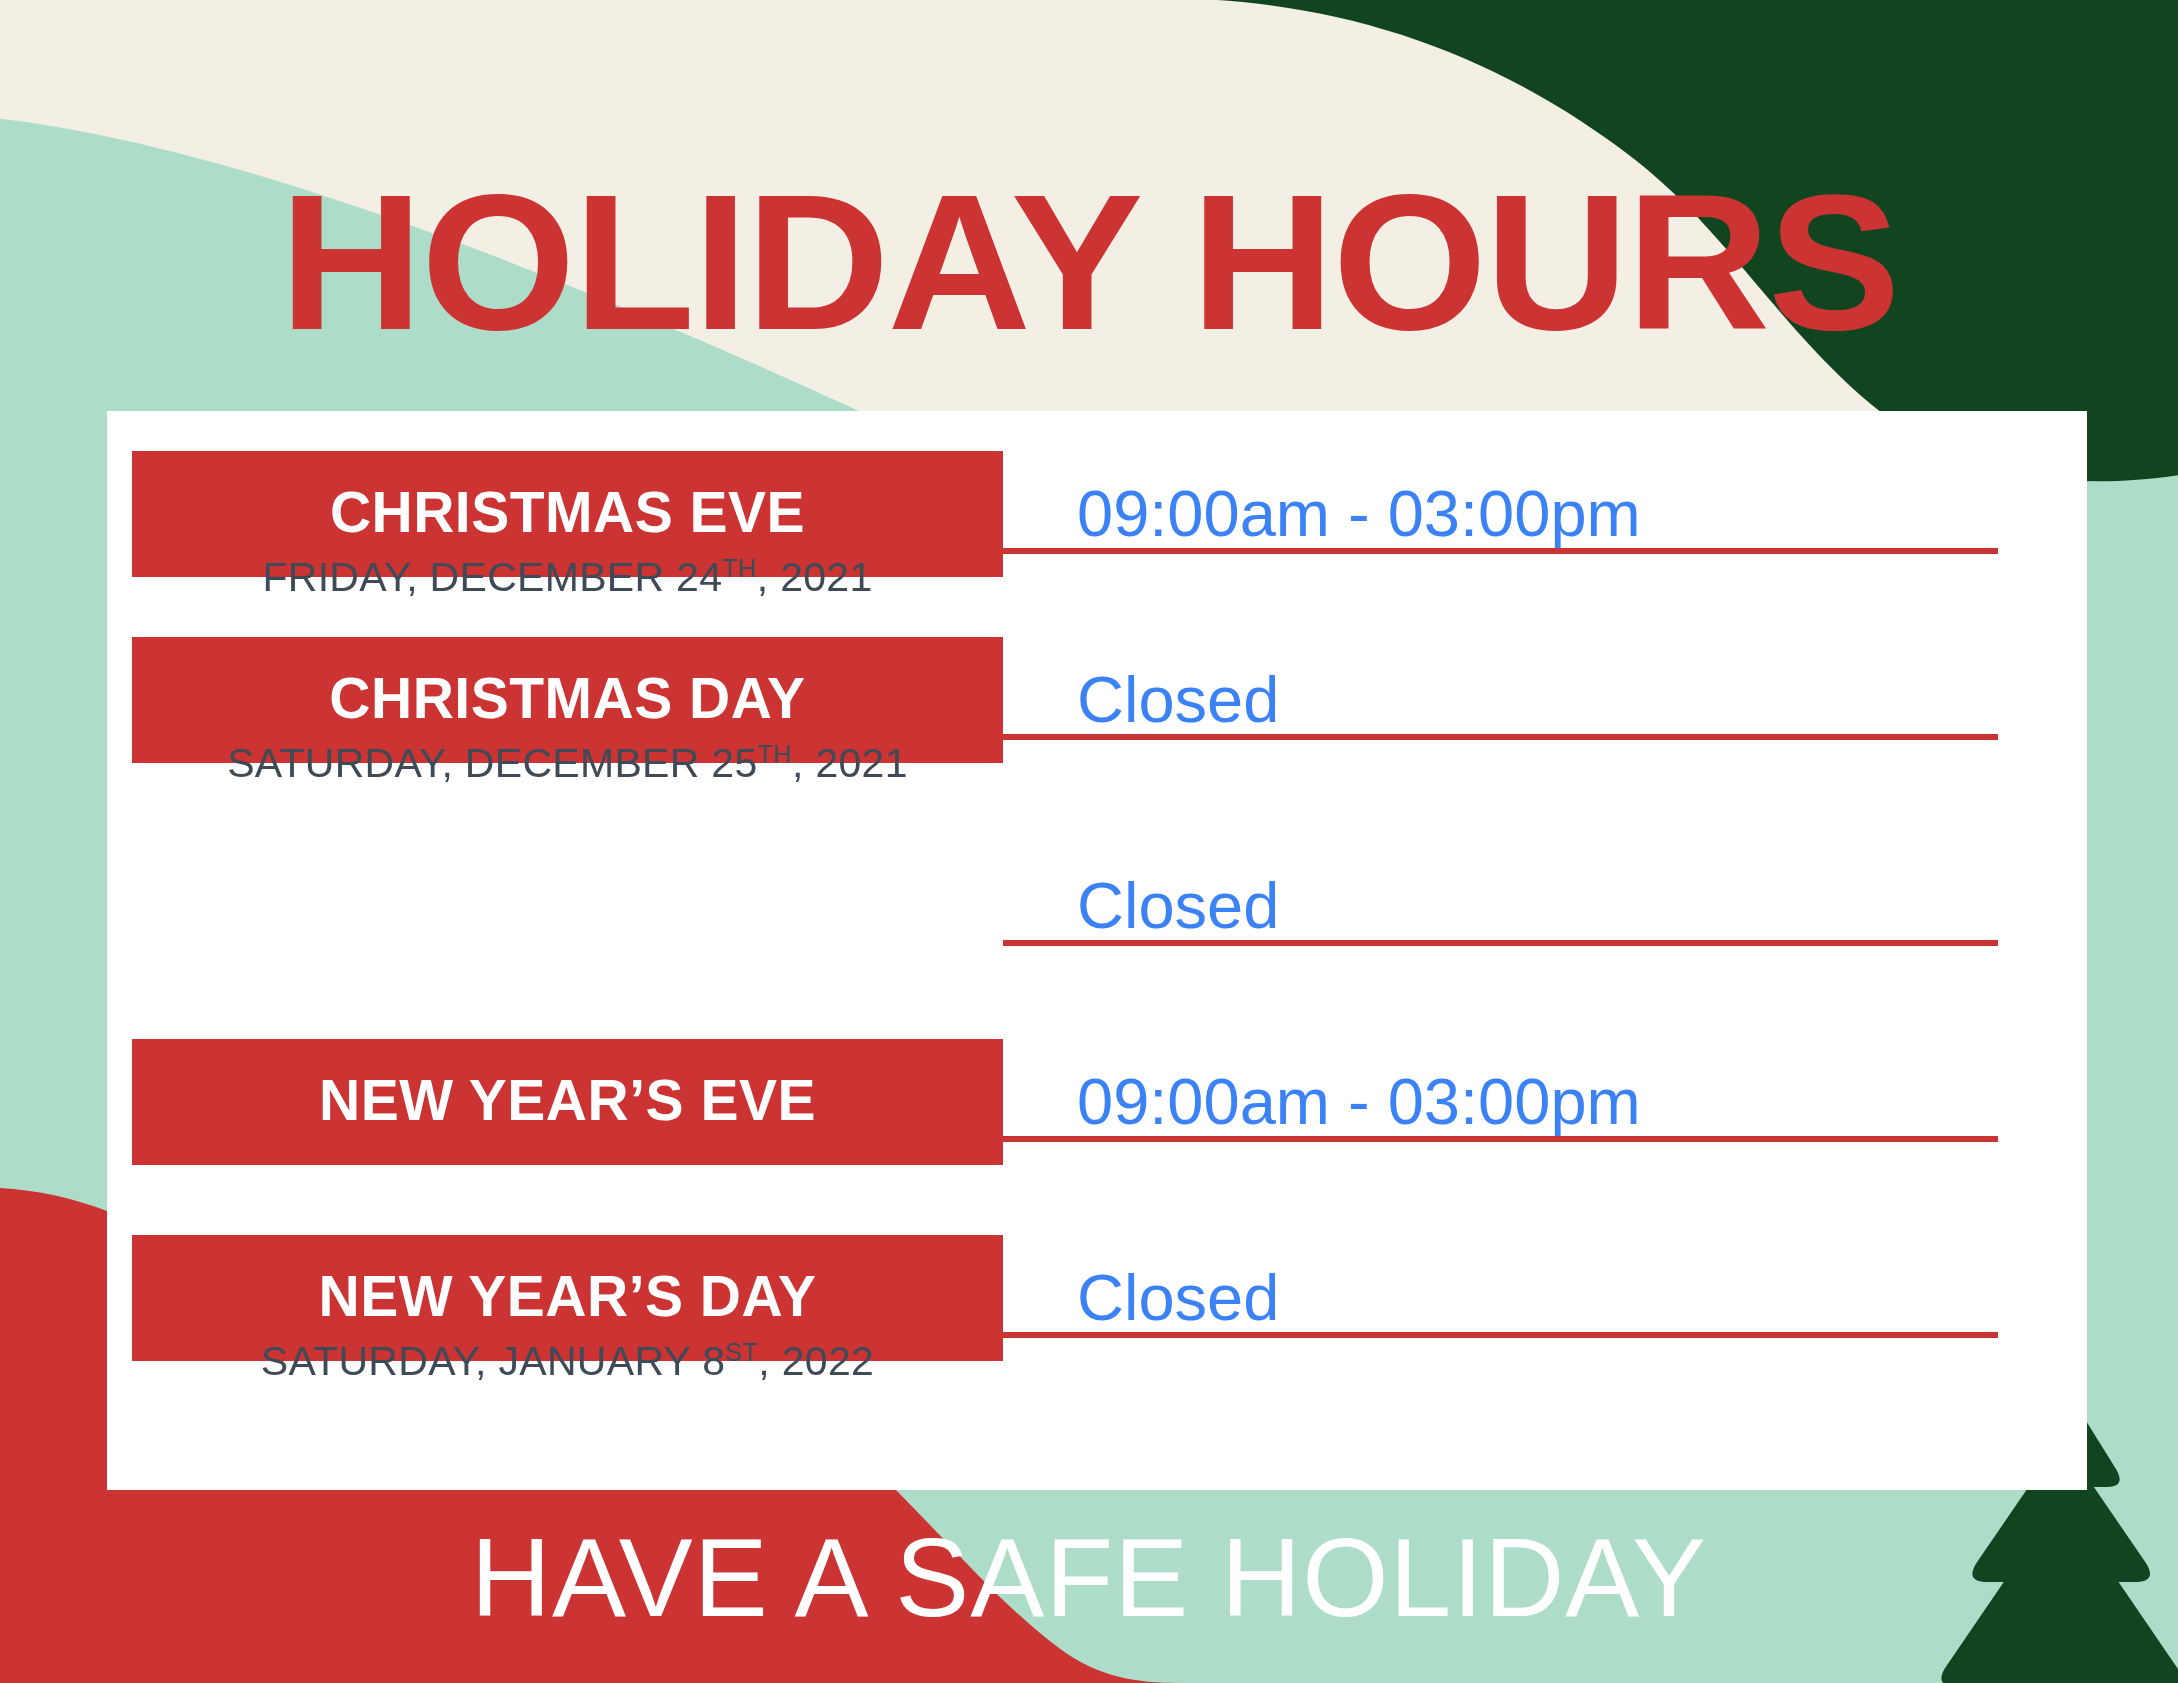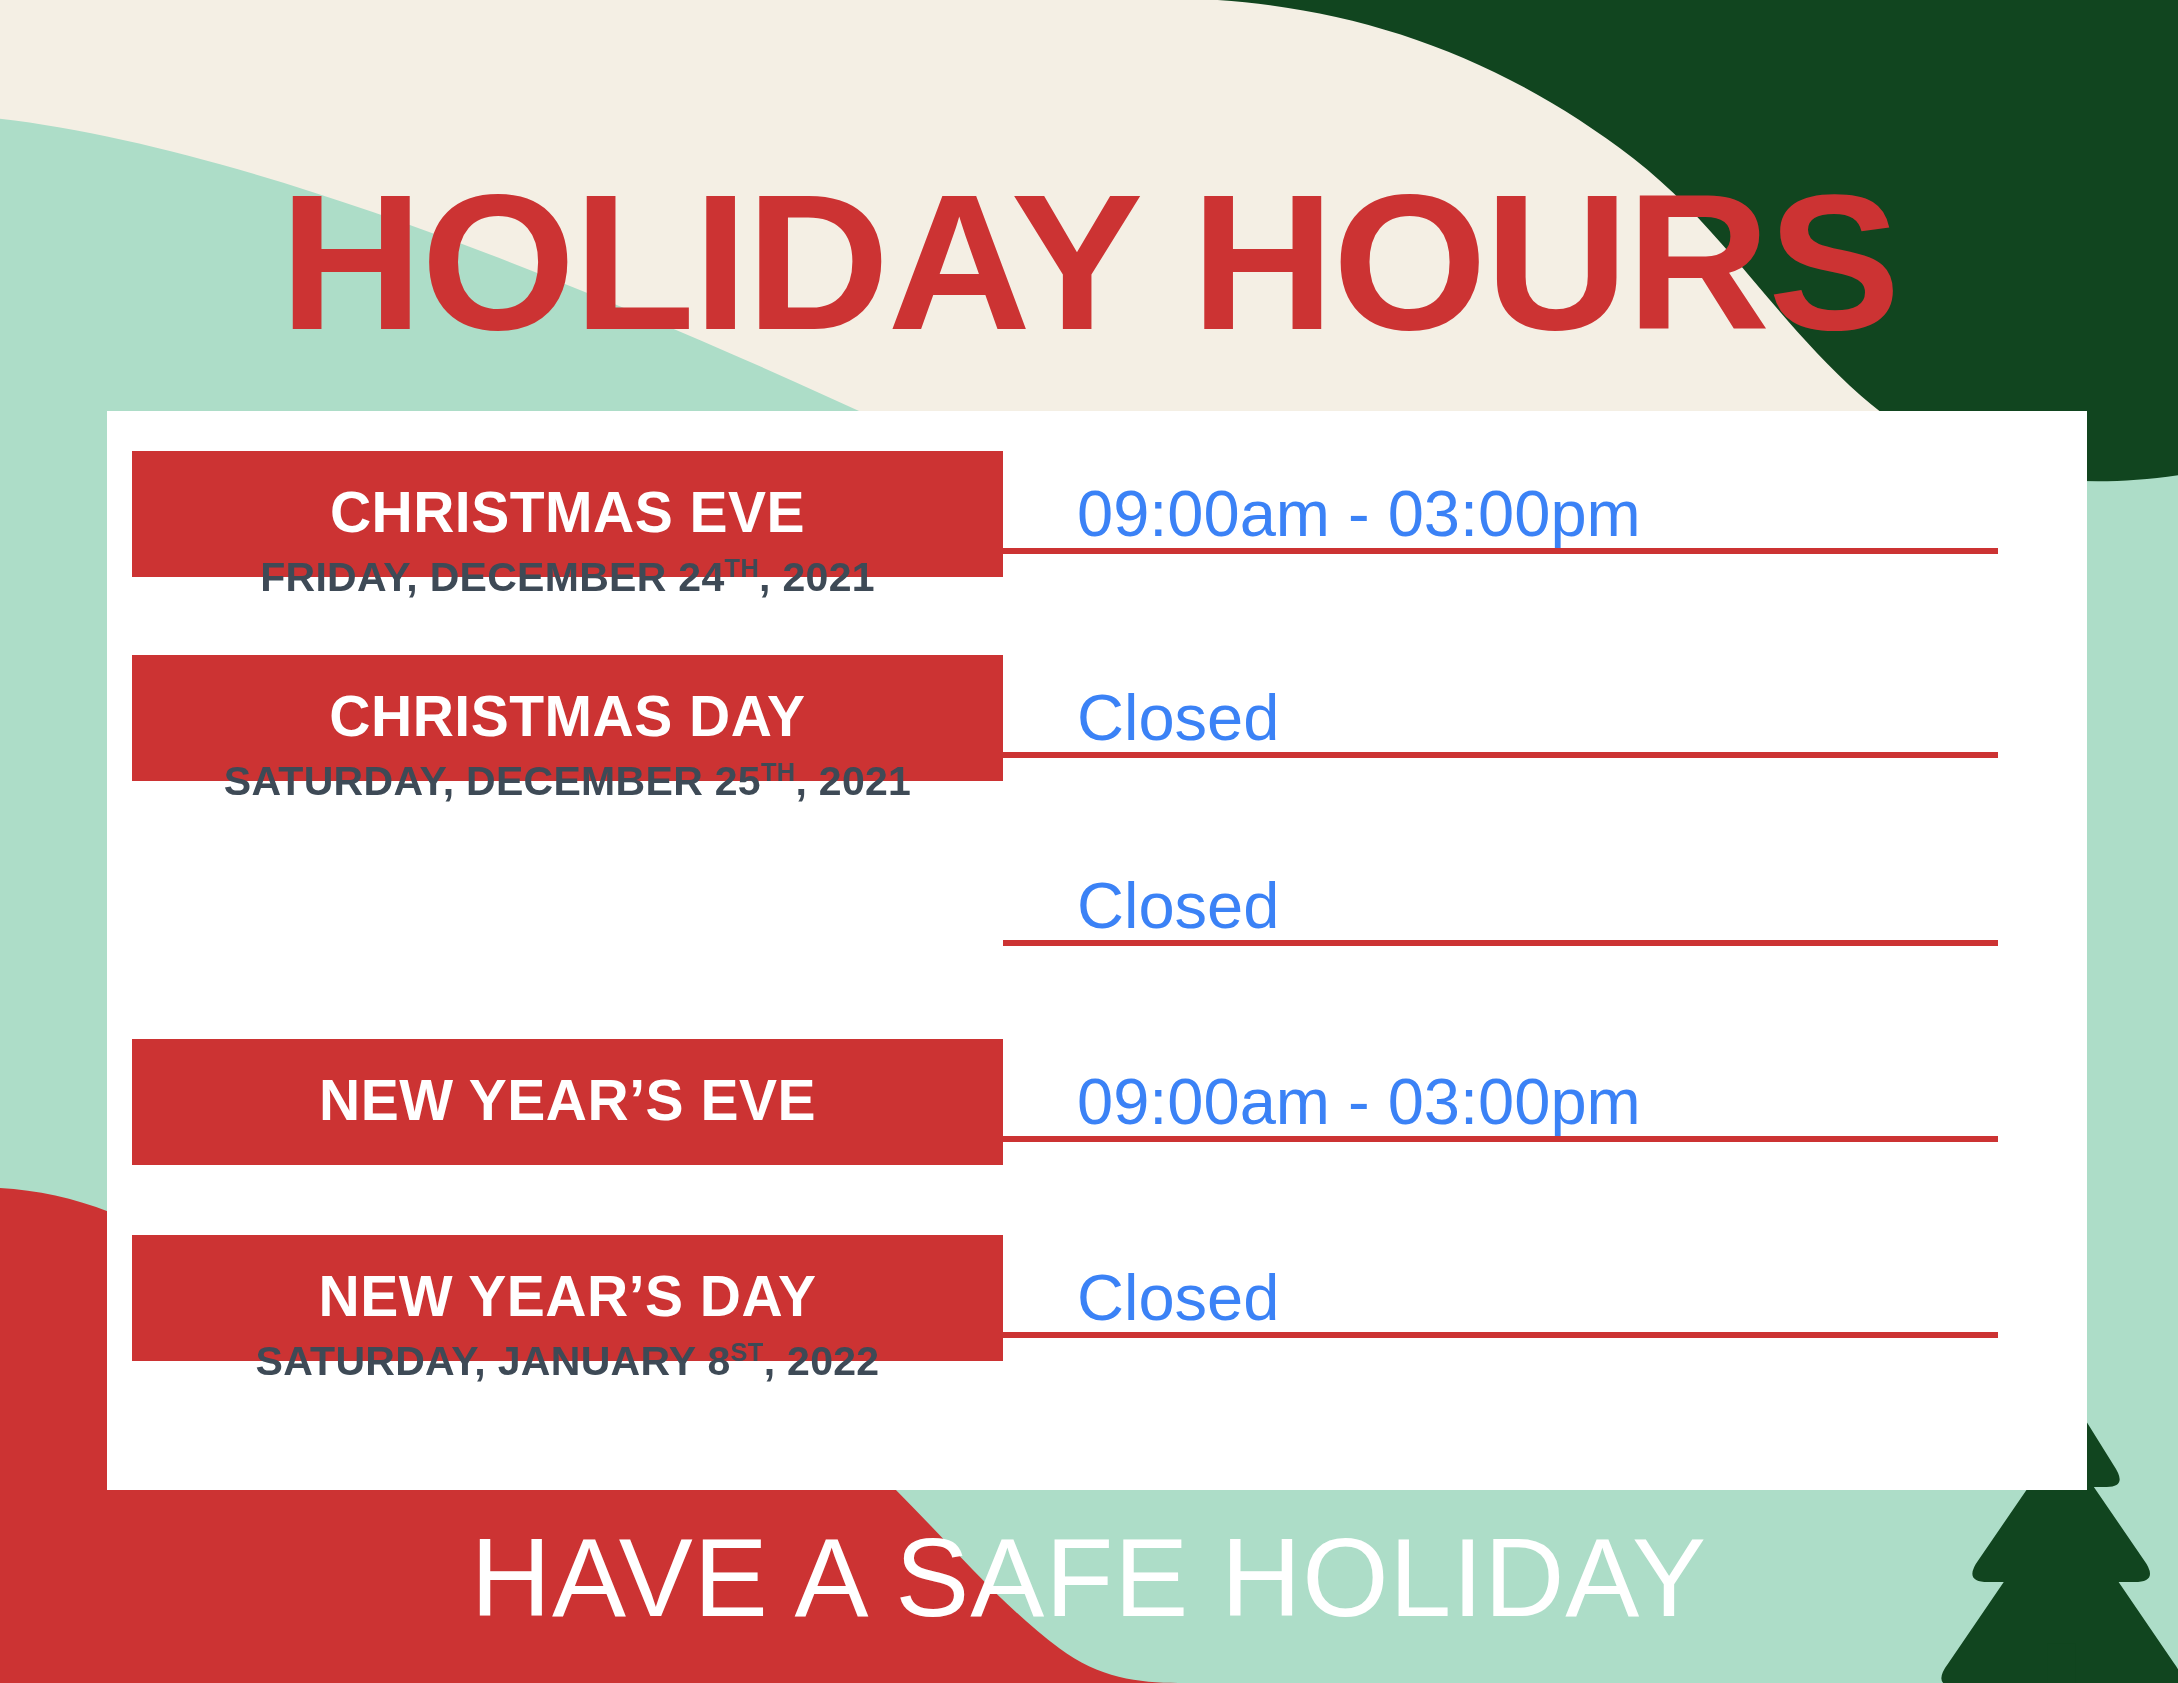--- a/index.html
+++ b/index.html
@@ -51,21 +51,21 @@
   }
 
   
   .row {
     position: absolute;
     left: 0;
     width: 1980px;
     height: 198px;
   }
   .row-1 { top: 40px; }
-  .row-2 { top: 244px; }
+  .row-2 { top: 226px; }
   .row-3 { top: 432px; }
   .row-4 { top: 628px; }
   .row-5 { top: 824px; }
 
   .name-band {
     position: absolute;
     left: 25px;
     top: 0;
     width: 871px;
     height: 126px;
@@ -87,21 +87,20 @@
   .date-text {
     position: absolute;
     left: 25px;
     top: 103px;
     width: 871px;
     text-align: center;
     color: #3E4A56;
     font-size: 41px;
     letter-spacing: 0.3px;
     white-space: nowrap;
-    font-weight: bold;
   }
   .date-text sup {
     font-size: 0.62em;
     vertical-align: 0.55em;
   }
 
   .hours-wrap {
     position: absolute;
     left: 896px;
     top: 0;

